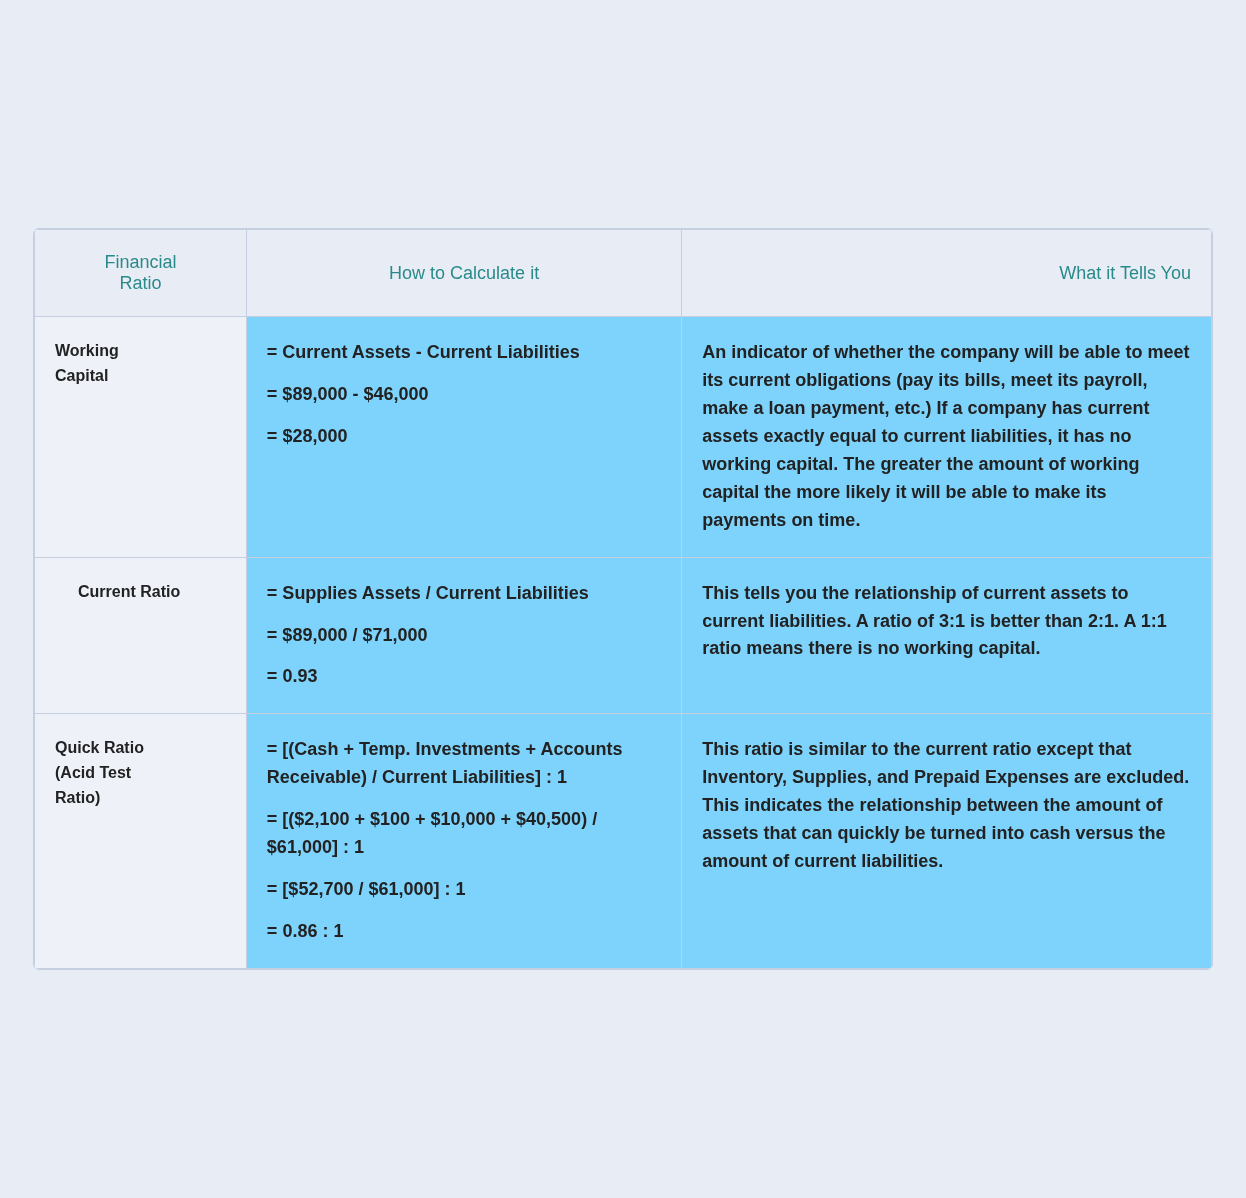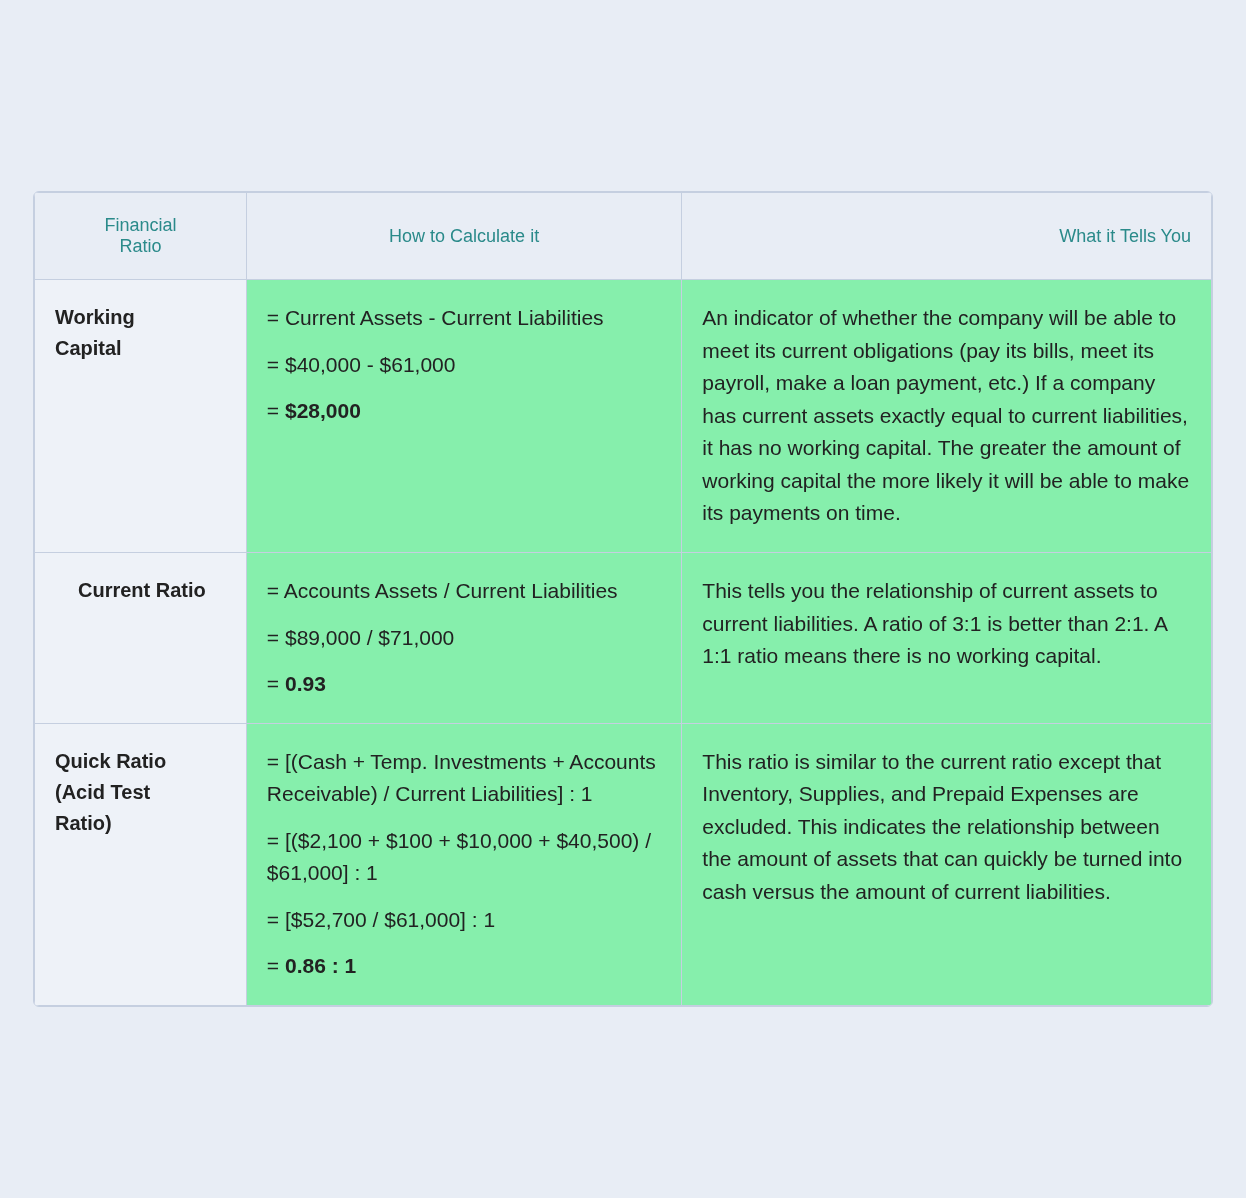--- a/index.html
+++ b/index.html
@@ -56,29 +56,30 @@
 
     th:nth-child(3) {
       width: 45%;
       text-align: right;
     }
 
     td {
       padding: 22px 20px;
       border: 1px solid #c5cfe0;
       vertical-align: top;
-      background: #86efac;
-      font-size: 21px;
+      background: #7dd3fc;
+      font-size: 18px;
       line-height: 1.55;
       color: #222;
+      font-weight: bold;
     }
 
     td:first-child {
       font-weight: bold;
-      font-size: 20px;
+      font-size: 16px;
       vertical-align: top;
       background: #eef2f8;
     }
 
     .calc-line {
       margin-bottom: 14px;
     }
 
     .calc-line:last-child {
       margin-bottom: 0;
@@ -96,29 +97,29 @@
         <th>How to Calculate it</th>
         <th>What it Tells You</th>
       </tr>
     </thead>
     <tbody id="table-body">
     <tr>
           <td style="white-space: pre-line;">Working
 Capital</td>
           <td>
             <div class="calc-line">=  Current Assets - Current Liabilities</div>
-            <div class="calc-line">=  $40,000 - $61,000</div>
+            <div class="calc-line">=  $89,000 - $46,000</div>
             <div class="calc-line">=  <strong>$28,000</strong></div>
           </td>
           <td>An indicator of whether the company will be able to meet its current obligations (pay its bills, meet its payroll, make a loan payment, etc.) If a company has current assets exactly equal to current liabilities, it has no working capital. The greater the amount of working capital the more likely it will be able to make its payments on time.</td>
         </tr>
         <tr>
           <td style="white-space: pre-line; padding-left: 43px;">Current Ratio</td>
           <td>
-            <div class="calc-line">=  Accounts Assets / Current Liabilities</div>
+            <div class="calc-line">=  Supplies Assets / Current Liabilities</div>
             <div class="calc-line">=  $89,000 / $71,000</div>
             <div class="calc-line">=  <strong>0.93</strong></div>
           </td>
           <td>This tells you the relationship of current assets to current liabilities. A ratio of 3:1 is better than 2:1. A 1:1 ratio means there is no working capital.</td>
         </tr>
         <tr>
           <td style="white-space: pre-line;">Quick Ratio
 (Acid Test
 Ratio)</td>
           <td>

